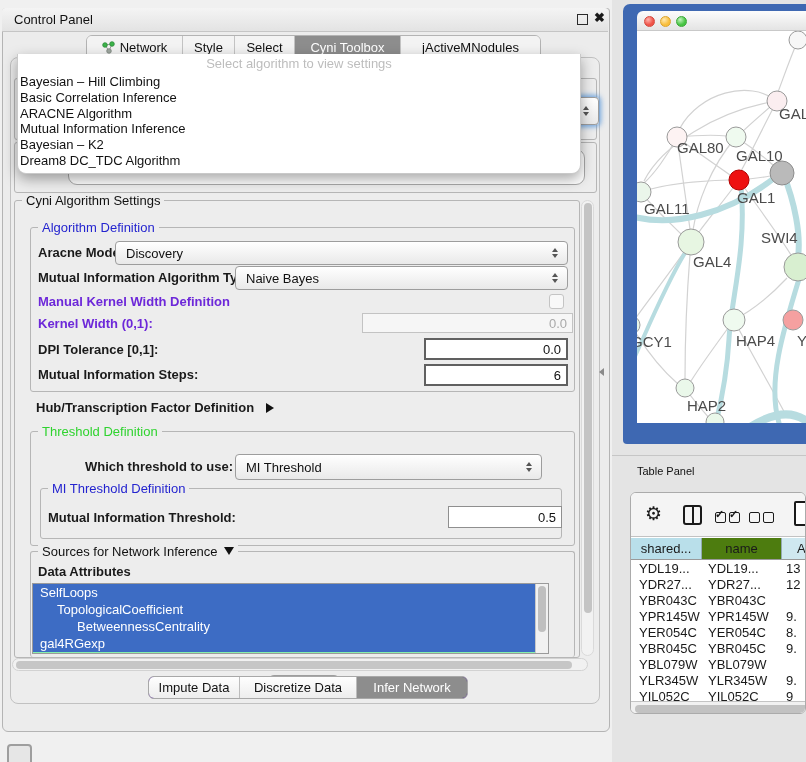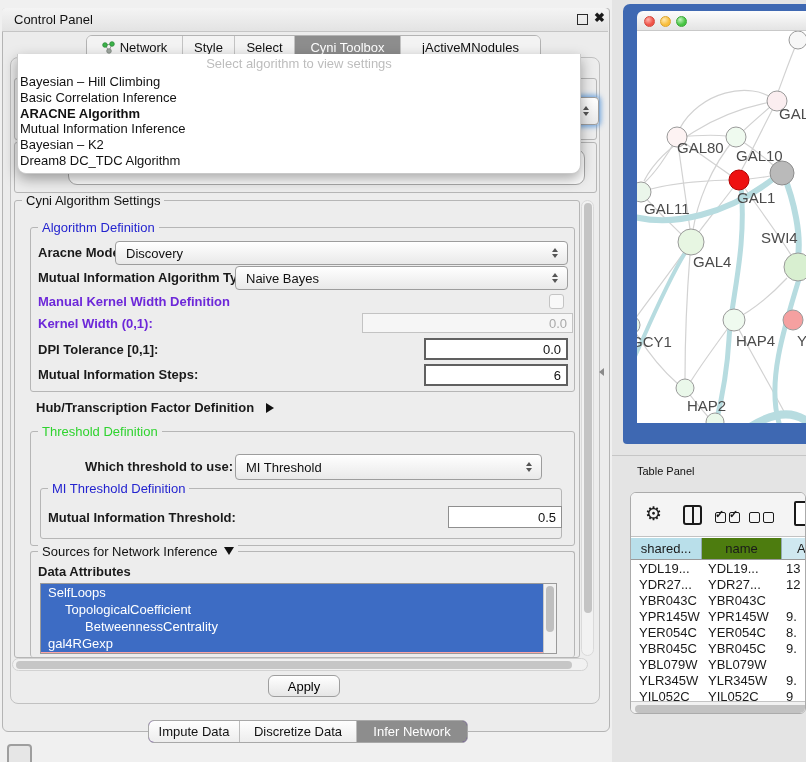--- a/index.html
+++ b/index.html
@@ -40,52 +40,52 @@
   .stepper .dn{width:0;height:0;border-left:3.5px solid transparent;border-right:3.5px solid transparent;
     border-top:4px solid #555}
   #combo-ghost{box-shadow:0 0 5px 2px rgba(95,155,220,.85), inset 0 1px 0 #fff}
   #field-ghost{background:#fff;border:1px solid #a9a9a9;border-radius:9px}
   
   #algo-popup{left:17px;top:54px;width:562px;height:119px;background:#fff;
     border:1px solid #c9c9c9;border-top:none;border-radius:0 0 9px 9px;
     box-shadow:0 5px 14px rgba(0,0,0,.35);z-index:6;overflow:hidden}
   #algo-hint{height:20px;line-height:20px;text-align:center;color:#bdbdbd;font-size:13px}
   .algo-item{height:15.8px;line-height:15.8px;padding-left:2px;font-size:13px;color:#111;white-space:nowrap}
-  .algo-item.sel{font-weight:bold}
+  .algo-item.sel{font-weight:normal}
   
   .lbl{position:absolute;font-size:13px;font-weight:bold;color:#1a1a1a;white-space:nowrap}
   .lbl.gray{color:#6d28d9}
   .tfield{position:absolute;text-align:right;font-family:"Liberation Sans",sans-serif;font-size:13px;
     border:2px solid #606060;background:#fff;padding:0 5px;box-sizing:border-box;color:#111}
   .tfield.soft{border:1.5px solid #8f8f8f}
   .tfield.disab{border:1px solid #c3c3c3;background:#f6f6f6;color:#a9a9a9}
   .cbox{position:absolute;width:13px;height:13px;border:1.5px solid #c4c4c4;border-radius:3px;background:#f8f8f8}
   .tri-right{display:inline-block;width:0;height:0;border-top:5px solid transparent;
     border-bottom:5px solid transparent;border-left:8px solid #111;margin-left:8px;vertical-align:-1px}
   .tri-down{display:inline-block;width:0;height:0;border-left:5px solid transparent;
     border-right:5px solid transparent;border-top:8px solid #111;margin-left:6px;vertical-align:1px}
   
-  #attr-list{left:40px;top:583px;width:517px;height:71px;background:#fca5a5;border:1px solid #9a9a9a;
+  #attr-list{left:32px;top:583px;width:517px;height:71px;background:#86efac;border:1px solid #9a9a9a;
     overflow:hidden;box-sizing:border-box}
   .attr-item{height:17px;line-height:17px;padding-left:7px;font-size:13px;background:#3d6cc4;color:#fff;
     width:calc(100% - 13px);box-sizing:border-box;white-space:nowrap}
   #attr-vscroll{position:absolute;right:0;top:0;width:12px;height:100%;background:#f1f1f1;
     border-left:1px solid #c8c8c8}
   #attr-thumb{position:absolute;left:1.5px;top:2px;width:8px;height:46px;background:#bfbfbf;border-radius:4px}
   
   #cp-hscroll{left:12px;top:658px;width:576px;height:13px;background:#f1f1f1;border:1px solid #d2d2d2;
     border-radius:7px;box-sizing:border-box}
   #cp-hthumb{left:3px;top:1.5px;width:556px;height:8px;background:#c6c6c6;border-radius:4px;position:absolute}
   #cp-vscroll{left:581px;top:200px;width:13px;height:456px;background:#f2f2f2;border:1px solid #dadada;
     border-radius:7px;box-sizing:border-box}
   #cp-vthumb{position:absolute;left:1.5px;top:2px;width:8px;height:410px;background:#c4c4c4;border-radius:4px}
   
   #apply-btn{left:268px;top:675px;width:72px;height:22px;border:1px solid #9e9e9e;border-radius:6px;
     background:linear-gradient(#ffffff,#e6e6e6);font-size:13px;font-family:"Liberation Sans",sans-serif}
-  #bottom-tabs{left:148px;top:720px;height:21px;display:flex;border:1px solid #a8a8a8;border-radius:6px;
+  #bottom-tabs{left:148px;top:676px;height:21px;display:flex;border:1px solid #a8a8a8;border-radius:6px;
     overflow:hidden;background:#4c1d95}
   .btab{display:flex;align-items:center;justify-content:center;font-size:13px;height:21px;
     box-sizing:border-box;background:linear-gradient(#fefefe,#ededed);color:#111}
   .btab + .btab{border-left:1px solid #bcbcbc}
   .btab.sel{background:#8d8d8d;color:#fff}
   #corner-icon{left:7px;top:744px;width:21px;height:18px;border:2px solid #9e9e9e;border-radius:4px;background:#e6e6e6}
   
   #right-region{left:612px;top:0;width:194px;height:762px;background:#e4e4e4}
   #net-frame{left:623px;top:4px;width:183px;height:440px;background:#3e68b2;border-radius:7px 0 0 4px}
   #net-titlebar{left:637px;top:11px;width:169px;height:20px;background:linear-gradient(#fcfcfc,#e4e4e4);

